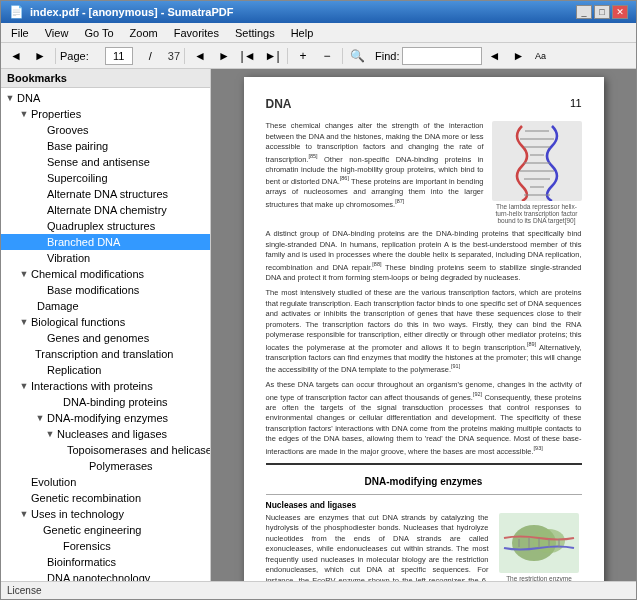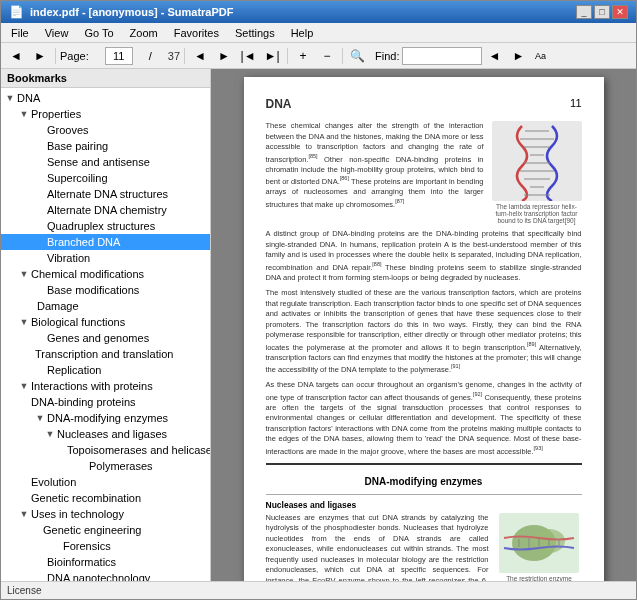--- a/index.html
+++ b/index.html
@@ -205,21 +205,21 @@
         </div>
         <div class="tree-item" style="padding-left:32px;">
           <span class="tree-toggle" style="visibility:hidden;">►</span>
           <span class="tree-label">Replication</span>
         </div>
 
         <div class="tree-item" style="padding-left:16px;">
           <span class="tree-toggle">▼</span>
           <span class="tree-label">Interactions with proteins</span>
         </div>
-        <div class="tree-item" style="padding-left:16px;">
+        <div class="tree-item" style="padding-left:48px;">
           <span class="tree-toggle" style="visibility:hidden;">►</span>
           <span class="tree-label">DNA-binding proteins</span>
         </div>
         <div class="tree-item" style="padding-left:32px;">
           <span class="tree-toggle">▼</span>
           <span class="tree-label">DNA-modifying enzymes</span>
         </div>
         <div class="tree-item" style="padding-left:42px;">
           <span class="tree-toggle">▼</span>
           <span class="tree-label">Nucleases and ligases</span>

